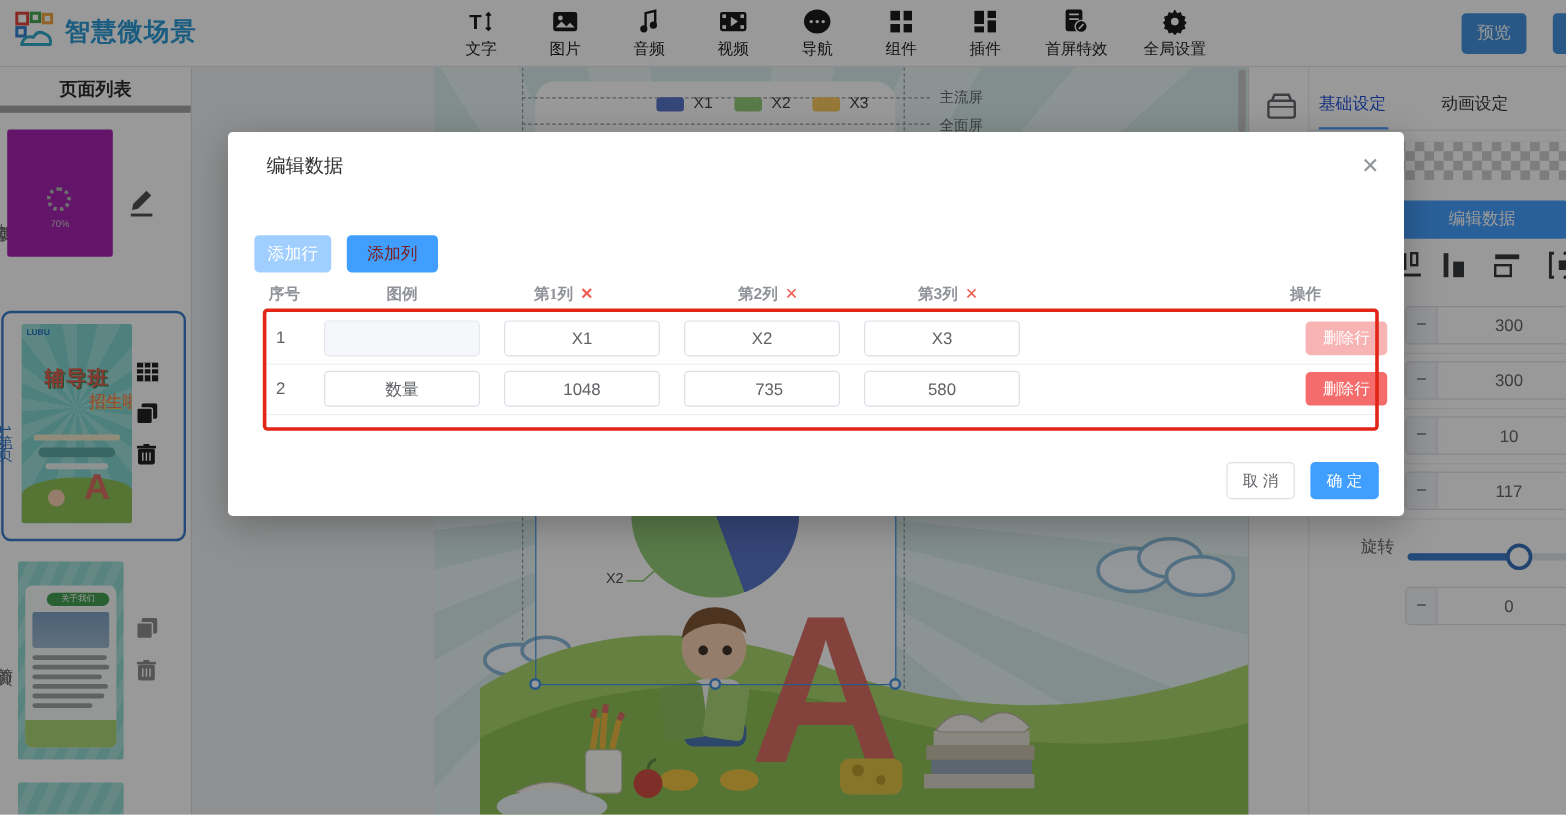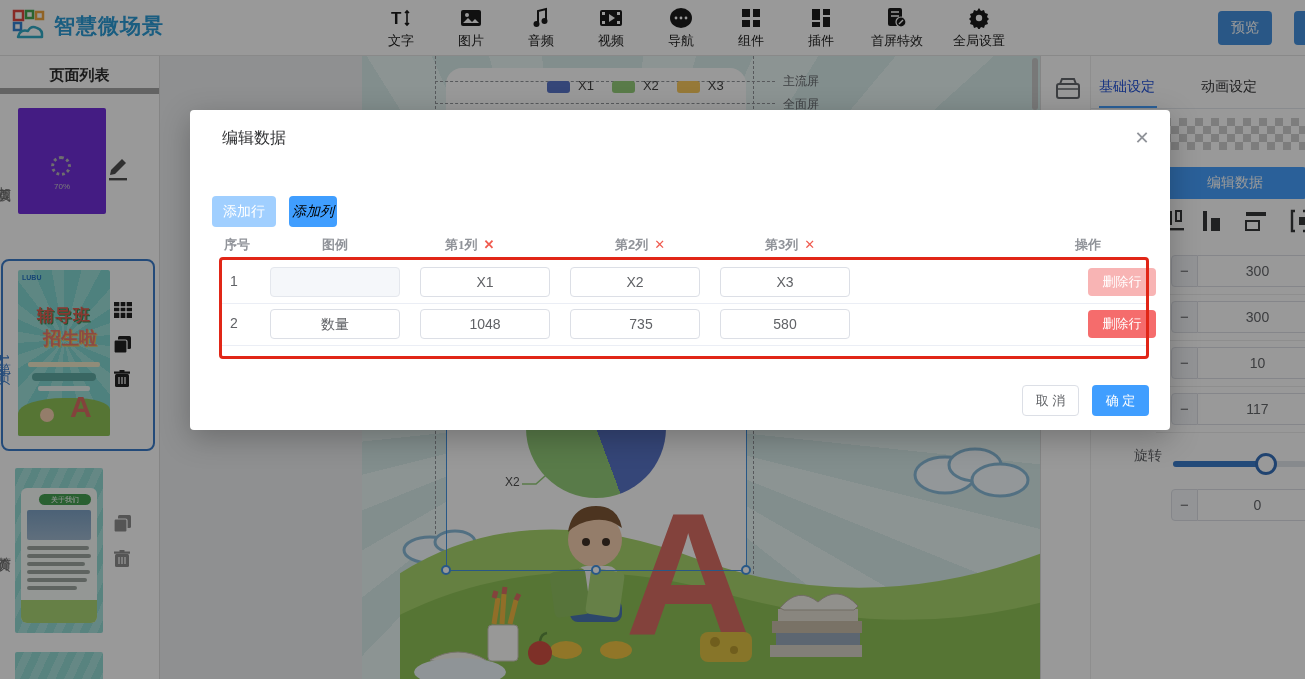--- a/index.html
+++ b/index.html
@@ -16,30 +16,30 @@
   .tool.wide { width:68px; }
   .tool .t-ic { height:22px; display:flex; align-items:center; justify-content:center; }
   .tool .t-label { font-size:13px; color:#141414; white-space:nowrap; }
   .btn-preview { position:absolute; left:1218px; top:11px; width:54px; height:34px; background:#3e8ede; color:#fff; font-size:14px; border:none; border-radius:4px; cursor:pointer; }
   .btn-partial { position:absolute; left:1294px; top:11px; width:40px; height:34px; background:#3e8ede; border:none; border-radius:4px; }
 
   
   .sidebar { position:absolute; left:0; top:56px; width:160px; height:623px; background:#fff; border-right:1px solid #ddd; overflow:hidden; z-index:4; }
   .sb-title { height:38px; line-height:38px; text-align:center; font-size:15px; font-weight:bold; color:#262626; border-bottom:6px solid #a3a3a3; }
   .vlabel { position:absolute; left:-9px; width:22px; text-align:center; font-size:13px; color:#666; writing-mode:vertical-rl; letter-spacing:2px; }
-  .thumb1 { position:absolute; left:18px; top:52px; width:88px; height:106px; background:#6d28d9; border-radius:2px; }
+  .thumb1 { position:absolute; left:6px; top:52px; width:88px; height:106px; background:#a21caf; border-radius:2px; }
   .spinner { position:absolute; left:33px; top:48px; width:20px; height:20px; border:3px dotted #b5b5b5; border-radius:50%; }
   .progress-txt { position:absolute; left:0; top:74px; width:88px; text-align:center; font-size:8px; color:#c9c9c9; }
   .pencil-wrap { position:absolute; left:106px; top:100px; width:26px; cursor:pointer; }
   .sel-frame { position:absolute; left:1px; top:203px; width:154px; height:192px; border:2px solid #3478c9; border-radius:8px; }
   .thumb2 { position:absolute; left:18px; top:214px; width:92px; height:166px; border-radius:2px; overflow:hidden;
             background:repeating-conic-gradient(from 0deg at 50% 42%, #7fd6d0 0deg 14deg, #9ae0da 14deg 28deg); }
   .p-brand { position:absolute; left:4px; top:4px; font-size:7px; font-weight:bold; color:#1d6fc0; }
   .p-t1 { position:absolute; left:0; top:34px; width:92px; text-align:center; font-size:17px; font-weight:bold; color:#e05a4e; text-shadow:1px 1px 0 #2d8a4e; letter-spacing:1px; }
-  .p-t2 { position:absolute; left:6px; top:56px; width:92px; text-align:center; font-size:18px; font-weight:bold; color:#e8766b; text-shadow:1px 1px 0 #f3c14d; }
+  .p-t2 { position:absolute; left:6px; top:56px; width:92px; text-align:right; font-size:14px; font-weight:normal; color:#e8766b; text-shadow:1px 1px 0 #f3c14d; }
   .p-bar1 { position:absolute; left:10px; top:92px; width:72px; height:5px; background:#f0e9c8; border-radius:2px; }
   .p-bar2 { position:absolute; left:14px; top:103px; width:64px; height:8px; background:#5aa7a0; border-radius:4px; }
   .p-bar3 { position:absolute; left:20px; top:116px; width:52px; height:5px; background:#e8f4f2; border-radius:2px; }
   .p-grass { position:absolute; left:0; top:128px; width:92px; height:38px; background:#8cc152; border-radius:50% 40% 0 0 / 40% 30% 0 0; }
   .p-a { position:absolute; left:52px; top:120px; font-size:30px; font-weight:bold; color:#d9695f; }
   .p-kid { position:absolute; left:22px; top:138px; width:14px; height:14px; background:#f6cfae; border-radius:50%; }
   .sb-ic { position:absolute; left:114px; width:18px; height:18px; cursor:pointer; }
   .thumb3 { position:absolute; left:15px; top:412px; width:88px; height:165px; border-radius:2px; overflow:hidden;
             background:repeating-linear-gradient(115deg, #8fd9d3 0 8px, #a5e2dc 8px 16px); }
   .t3-card { position:absolute; left:6px; top:20px; width:76px; height:135px; background:#f6fbf9; border-radius:6px; }
@@ -92,21 +92,21 @@
   .sl-track { position:absolute; left:0; top:8px; width:133px; height:6px; background:#e0e5ea; border-radius:3px; }
   .sl-fill { position:absolute; left:0; top:8px; width:93px; height:6px; background:#3577c9; border-radius:3px; }
   .sl-handle { position:absolute; left:82px; top:0; width:22px; height:22px; background:#fff; border:3px solid #2f6cb8; border-radius:50%; }
 
   
   .overlay { position:absolute; left:0; top:0; width:1305px; height:679px; background:rgba(12,12,12,0.42); z-index:40; }
   .modal { position:absolute; left:190px; top:110px; width:980px; height:320px; background:#fff; border-radius:4px; box-shadow:0 8px 30px rgba(0,0,0,.25); z-index:50; font-size:14px; }
   .m-title { position:absolute; left:32px; top:18px; font-size:16px; color:#303133; }
   .m-close { position:absolute; left:940px; top:16px; width:24px; height:24px; font-size:18px; color:#909399; text-align:center; line-height:24px; cursor:pointer; }
   .btn-addrow { position:absolute; left:22px; top:86px; width:64px; height:31px; background:#a0cfff; color:#fff; border:none; border-radius:4px; font-size:14px; }
-  .btn-addcol { position:absolute; left:99px; top:86px; width:48px; height:31px; background:#409eff; color:#000000; border:none; border-radius:4px; font-size:14px; cursor:pointer;font-style:italic; }
+  .btn-addcol { position:absolute; left:99px; top:86px; width:76px; height:31px; background:#409eff; color:#7f1d1d; border:none; border-radius:4px; font-size:14px; cursor:pointer; }
   .th { position:absolute; top:126px; font-size:13px; font-weight:bold; color:#909399; }
   .th-del { color:#f05b4f; font-weight:bold; font-size:13px; cursor:pointer; margin-left:6px; }
   .red-box { position:absolute; left:29px; top:147px; width:930px; height:102px; border:3px solid #e12617; border-radius:4px; pointer-events:none; z-index:6; }
   .row-sep { position:absolute; left:29px; width:930px; height:1px; background:#ebeef5; }
   .cell-idx { position:absolute; font-size:14px; color:#606266; }
   .cell-input { position:absolute; width:130px; height:30px; border:1px solid #dcdfe6; border-radius:4px; background:#fff; color:#606266; font-size:14px; text-align:center; line-height:28px; }
   .cell-input.disabled { background:#f5f7fa; border-color:#e4e7ed; }
   .btn-delrow { position:absolute; left:870px; width:68px; height:28px; border:none; border-radius:4px; color:#fff; font-size:13px;margin-left:28px; }
   .btn-delrow.off { background:#f8b4b4; }
   .btn-delrow.on { background:#f56c6c; cursor:pointer; }

